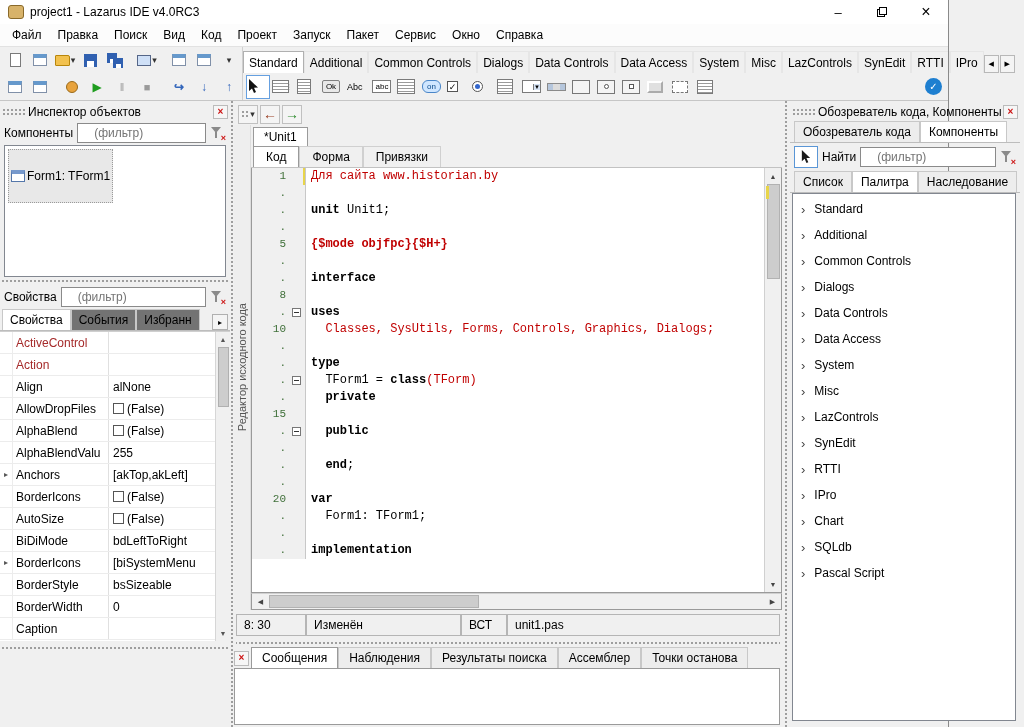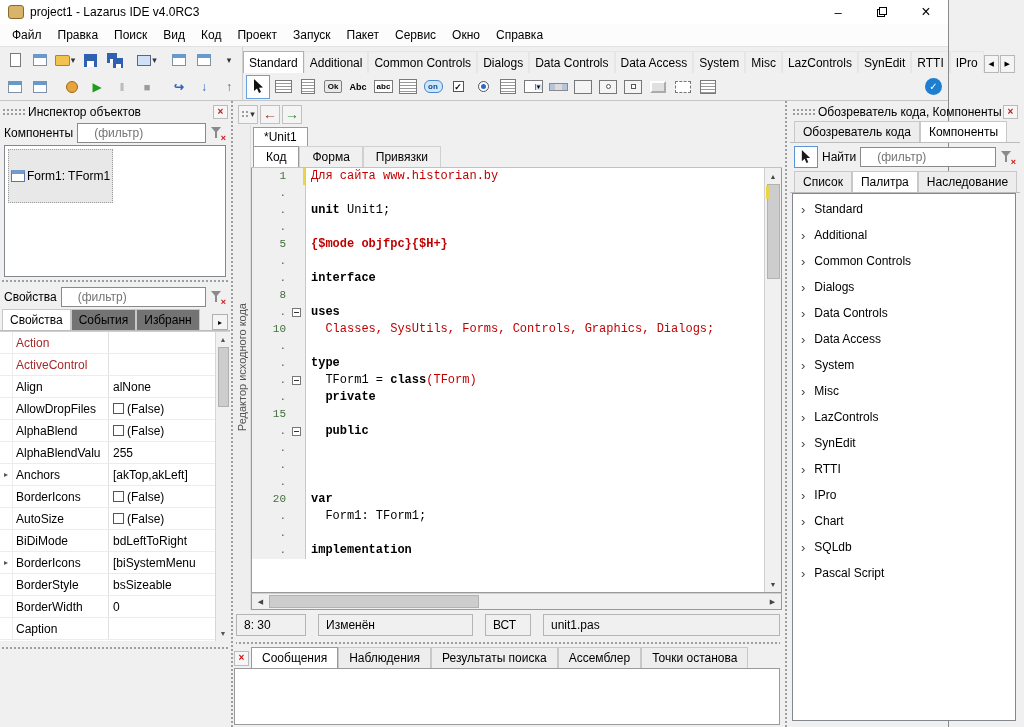--- a/index.html
+++ b/index.html
@@ -42,21 +42,21 @@
   .i-gear { width:12px; height:12px; background:#e8a33d; border:1px solid #9a6a1a; border-radius:50%; }
   .dd { font-size:9px; color:#333; }
   .arrow-back { color:#993b1f; font-weight:bold; font-size:14px; }
   .arrow-fwd { color:#2e8b2e; font-weight:bold; font-size:14px; }
   .run-glyph { color:#1f9d1f; font-size:12px; }
   .gray-glyph { color:#9a9a9a; font-size:11px; }
   .blue-glyph { color:#3366bb; font-size:12px; font-weight:bold; }
 
   
   .comp-icons { flex:1; display:flex; align-items:center; padding-left:3px; gap:1px; }
-  .c-box { width:24px; height:24px; display:flex; align-items:center; justify-content:center; border:1px solid transparent;font-weight:bold; }
+  .c-box { width:24px; height:24px; display:flex; align-items:center; border:1px solid transparent; }
   .c-box.active { background:#fff; border:1px solid #66a0e0; }
   .mini-rect { background:#fff; border:1px solid #7a7a7a; display:flex; align-items:center; justify-content:center; }
   .lines { background:repeating-linear-gradient(#fff 0 2px, #9a9a9a 2px 3px); }
   .ok-btn { width:18px; height:13px; background:#e9e9e9; border:1px solid #808080; border-radius:2px; font-size:8px; display:flex; align-items:center; justify-content:center; }
   .abc-label { font-size:9px; }
   .edit-box { width:19px; height:13px; font-size:8px; padding-left:1px; }
   .memo-box { width:18px; height:15px; }
   .on-toggle { width:19px; height:13px; background:#cfe6ff; border:1px solid #4a86c8; border-radius:6px; font-size:8px; color:#0a4a8a; display:flex; align-items:center; justify-content:center; }
   .chk { width:11px; height:11px; background:#fff; border:1px solid #555; font-size:9px; display:flex; align-items:center; justify-content:center; }
   .radio { width:11px; height:11px; border:1px solid #555; border-radius:50%; background:#fff; display:flex; align-items:center; justify-content:center; }
@@ -150,21 +150,21 @@
   .redb { color:#c00000; font-weight:bold; }
   .ed-vscroll { width:17px; background:#f0f0f0; border-left:1px solid #d0d0d0; display:flex; flex-direction:column; align-items:center; position:relative; }
   .ed-vscroll .arr { height:16px; width:17px; display:flex; align-items:center; justify-content:center; font-size:7px; color:#444; }
   .ed-vscroll .thumb { width:13px; height:95px; background:#cdcdcd; border:1px solid #b2b2b2; }
   .ed-vscroll .spacer { flex:1; }
   .mod-mark { position:absolute; left:1px; top:18px; width:3px; height:13px; background:#e8d54a; }
   .hscroll { height:17px; background:#f0f0f0; border:1px solid #9a9a9a; border-top:1px solid #d0d0d0; display:flex; align-items:center; }
   .hscroll .arr { width:17px; height:15px; display:flex; align-items:center; justify-content:center; font-size:7px; color:#444; }
   .hscroll .thumb { width:210px; height:13px; background:#cdcdcd; border:1px solid #b2b2b2; }
   .hscroll .spacer { flex:1; }
-  .ed-status { height:30px; display:flex; align-items:center; padding:3px 2px; gap:12px; flex:0 0 auto; }
+  .ed-status { height:30px; display:flex; align-items:center; padding:3px 2px; gap:0; flex:0 0 auto; }
   .st-cell { border:1px solid #b5b5b5; height:22px; display:flex; align-items:center; padding:0 7px; background:#f0f0f0; white-space:nowrap; overflow:hidden; }
   .st-caret { width:70px; } .st-mod { width:155px; } .st-ins { width:46px; } .st-file { flex:1; }
 
   
   .msg-split { height:6px; margin:0 2px; background-position:center; background-repeat:repeat-x; }
   .messages { flex:1; display:flex; flex-direction:column; min-height:0; }
   .msg-tabs { height:22px; display:flex; align-items:flex-end; padding-left:0; }
   .msg-close { width:15px; height:15px; margin:0 2px 2px 0; border:1px solid #bbb; background:#f6f6f6; color:#cc1111; font-weight:bold; font-size:10px; line-height:12px; text-align:center; }
   .mtab { padding:3px 10px; border:1px solid #c8c8c8; border-bottom:none; background:#ededed; white-space:nowrap; }
   .mtab.active { background:#fff; border-color:#9a9a9a; }
@@ -440,26 +440,26 @@
         <div class="oi-tab active">Свойства</div>
         <div class="oi-tab">События</div>
         <div class="oi-tab">Избранн</div>
         <div class="tab-more">
             <span>▸</span>
           </div>
       </div>
       <div class="prop-grid">
         <div class="prop-row">
           <div class="prop-gutter"></div>
+          <div class="prop-name red">ActiveControl</div>
+          <div class="prop-value"></div>
+        </div>
+        <div class="prop-row">
+          <div class="prop-gutter"></div>
           <div class="prop-name red">Action</div>
-          <div class="prop-value"></div>
-        </div>
-        <div class="prop-row">
-          <div class="prop-gutter"></div>
-          <div class="prop-name red">ActiveControl</div>
           <div class="prop-value"></div>
         </div>
         <div class="prop-row">
           <div class="prop-gutter"></div>
           <div class="prop-name">Align</div>
           <div class="prop-value">alNone</div>
         </div>
         <div class="prop-row">
           <div class="prop-gutter"></div>
           <div class="prop-name">AllowDropFiles</div>
@@ -583,21 +583,21 @@
                 <div class="cl"><span class="g">8</span><span class="fold"></span><span class="chg"></span><span class="t"></span></div>
                 <div class="cl"><span class="g">.</span><span class="fold"><span class="foldbox"></span></span><span class="chg"></span><span class="t"><span class="kw">uses</span></span></div>
                 <div class="cl"><span class="g">10</span><span class="fold"></span><span class="chg"></span><span class="t"><span class="red">  Classes, SysUtils, Forms, Controls, Graphics, Dialogs;</span></span></div>
                 <div class="cl"><span class="g">.</span><span class="fold"></span><span class="chg"></span><span class="t"></span></div>
                 <div class="cl"><span class="g">.</span><span class="fold"></span><span class="chg"></span><span class="t"><span class="kw">type</span></span></div>
                 <div class="cl"><span class="g">.</span><span class="fold"><span class="foldbox"></span></span><span class="chg"></span><span class="t"><span>  TForm1 = </span><span class="kw">class</span><span class="red">(TForm)</span></span></div>
                 <div class="cl"><span class="g">.</span><span class="fold"></span><span class="chg"></span><span class="t"><span>  </span><span class="kw">private</span></span></div>
                 <div class="cl"><span class="g">15</span><span class="fold"></span><span class="chg"></span><span class="t"></span></div>
                 <div class="cl"><span class="g">.</span><span class="fold"><span class="foldbox"></span></span><span class="chg"></span><span class="t"><span>  </span><span class="kw">public</span></span></div>
                 <div class="cl"><span class="g">.</span><span class="fold"></span><span class="chg"></span><span class="t"></span></div>
-                <div class="cl"><span class="g">.</span><span class="fold"></span><span class="chg"></span></div>
+                <div class="cl"><span class="g">.</span><span class="fold"></span><span class="chg"></span><span class="t"><span>  </span><span class="kw">end</span><span>;</span></span></div>
                 <div class="cl"><span class="g">.</span><span class="fold"></span><span class="chg"></span><span class="t"></span></div>
                 <div class="cl"><span class="g">20</span><span class="fold"></span><span class="chg"></span><span class="t"><span class="kw">var</span></span></div>
                 <div class="cl"><span class="g">.</span><span class="fold"></span><span class="chg"></span><span class="t"><span>  Form1: TForm1;</span></span></div>
                 <div class="cl"><span class="g">.</span><span class="fold"></span><span class="chg"></span><span class="t"></span></div>
                 <div class="cl"><span class="g">.</span><span class="fold"></span><span class="chg"></span><span class="t"><span class="kw">implementation</span></span></div>
               </div>
               <div class="ed-vscroll">
                 <div class="mod-mark"></div>
                 <div class="arr">▲</div>
                 <div class="thumb"></div>

